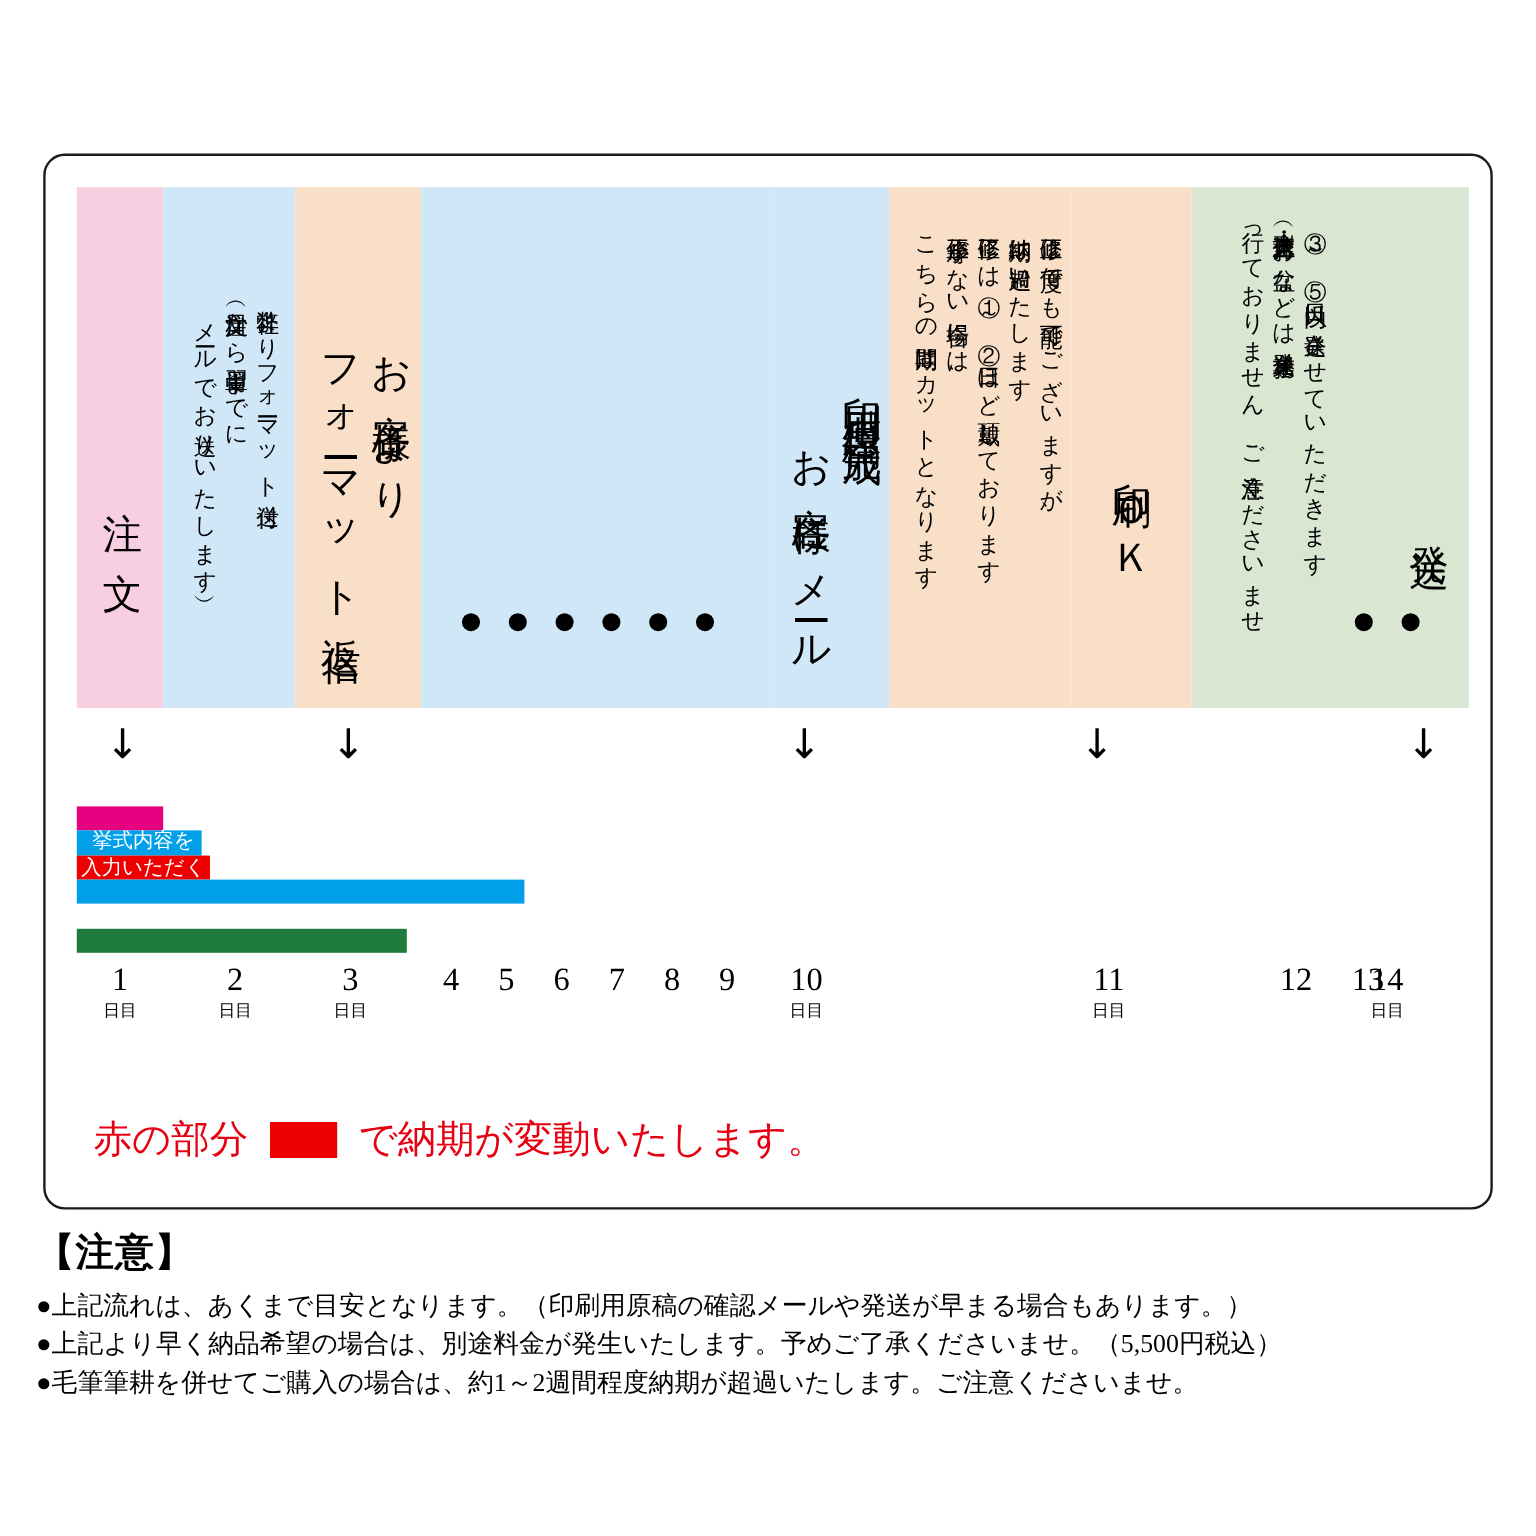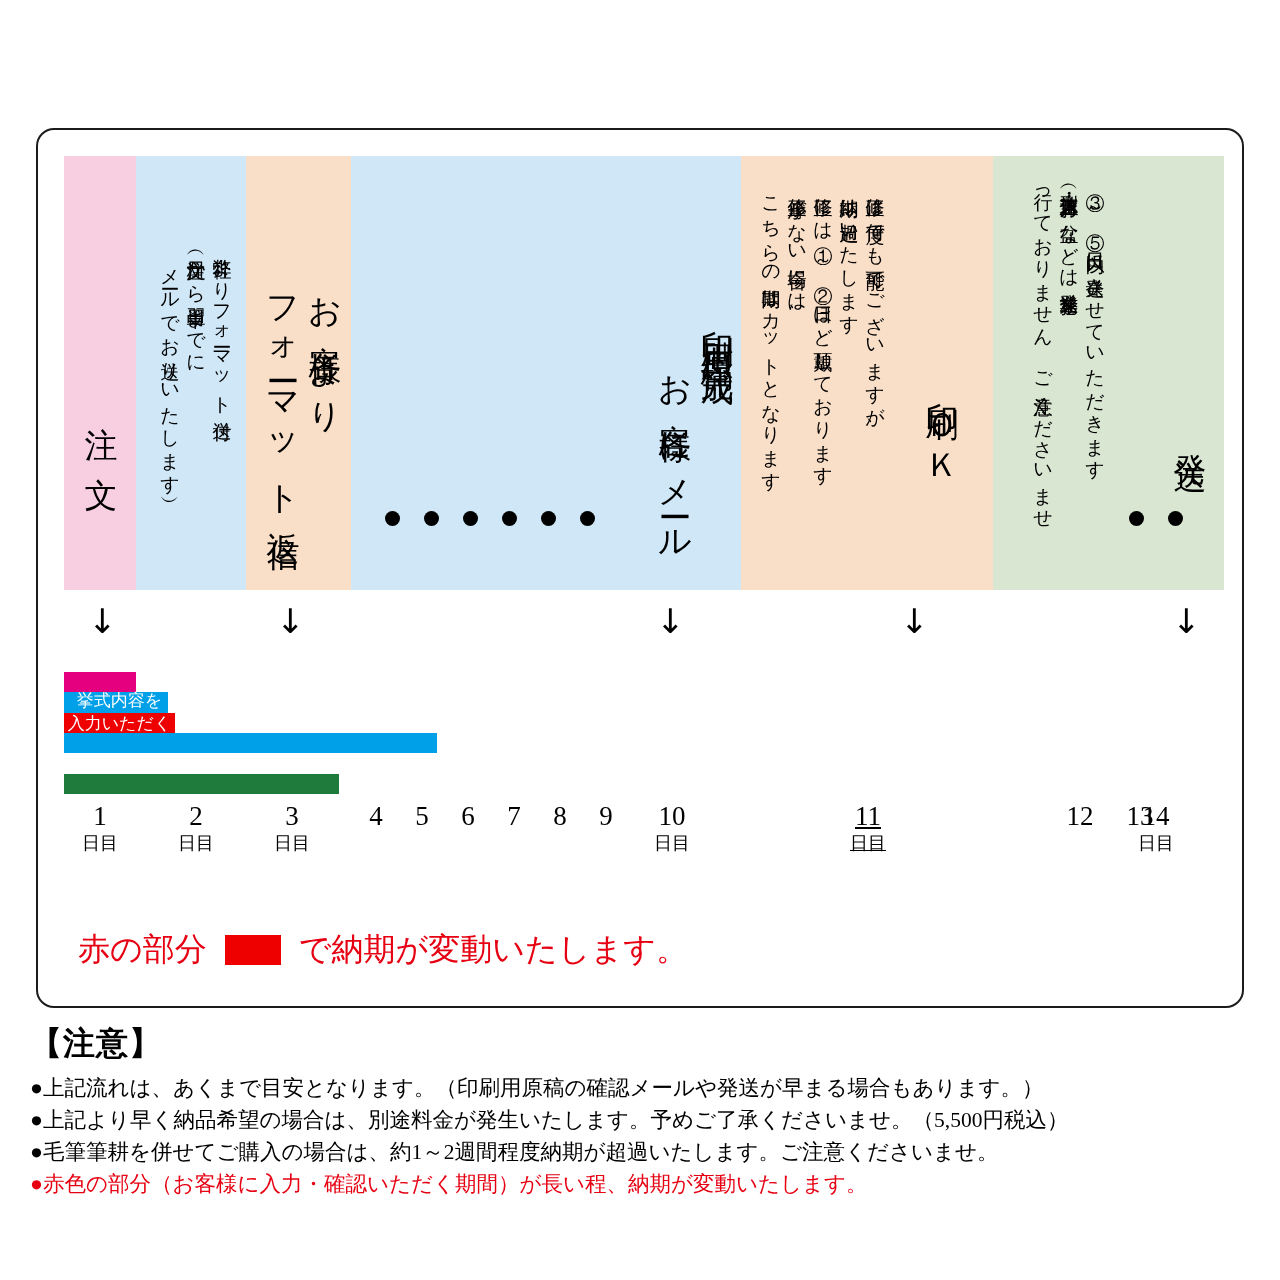--- a/index.html
+++ b/index.html
@@ -164,21 +164,21 @@
     position: absolute;
     text-align: center;
     font-family: "Liberation Serif", serif;
   }
   .day .num {
     font-size: 27px;
     line-height: 32px;
     display: block;
   }
   .day .unit {
-    font-size: 18px;
+    font-size: 14px;
     line-height: 23px;
     display: block;
   }
 
   
   .rednote {
     position: absolute;
     left: 78px;
     top: 928px;
     display: flex;
@@ -346,21 +346,21 @@
       <span class="unit"></span>
     </div>
     <div class="day" style="left:518px;width:48px;">
       <span class="num">9</span>
       <span class="unit"></span>
     </div>
     <div class="day" style="left:576px;width:64px;">
       <span class="num">10</span>
       <span class="unit">日目</span>
     </div>
-    <div class="day" style="left:772px;width:64px;text-decoration:underline;">
+    <div class="day" style="left:828px;width:64px;">
       <span class="num">11</span>
       <span class="unit">日目</span>
     </div>
     <div class="day" style="left:986px;width:60px;">
       <span class="num">12</span>
       <span class="unit"></span>
     </div>
     <div class="day" style="left:1046px;width:60px;">
       <span class="num">13</span>
       <span class="unit"></span>
@@ -375,16 +375,15 @@
     <span>赤の部分</span>
     <span class="swatch"></span>
     <span>で納期が変動いたします。</span>
   </div>
 
   <div class="notice">
     <div class="notice-title">【注意】</div>
     <div class="notice-line">●上記流れは、あくまで目安となります。（印刷用原稿の確認メールや発送が早まる場合もあります。）</div>
     <div class="notice-line">●上記より早く納品希望の場合は、別途料金が発生いたします。予めご了承くださいませ。（5,500円税込）</div>
     <div class="notice-line">●毛筆筆耕を併せてご購入の場合は、約1～2週間程度納期が超過いたします。ご注意くださいませ。</div>
-    <div class="notice-line red">●赤色の部分（お客様に入力・確認いただく期間）が長い程、納期が変動いたします。</div>
   </div>
 
 </div>
 
 </body></html>

